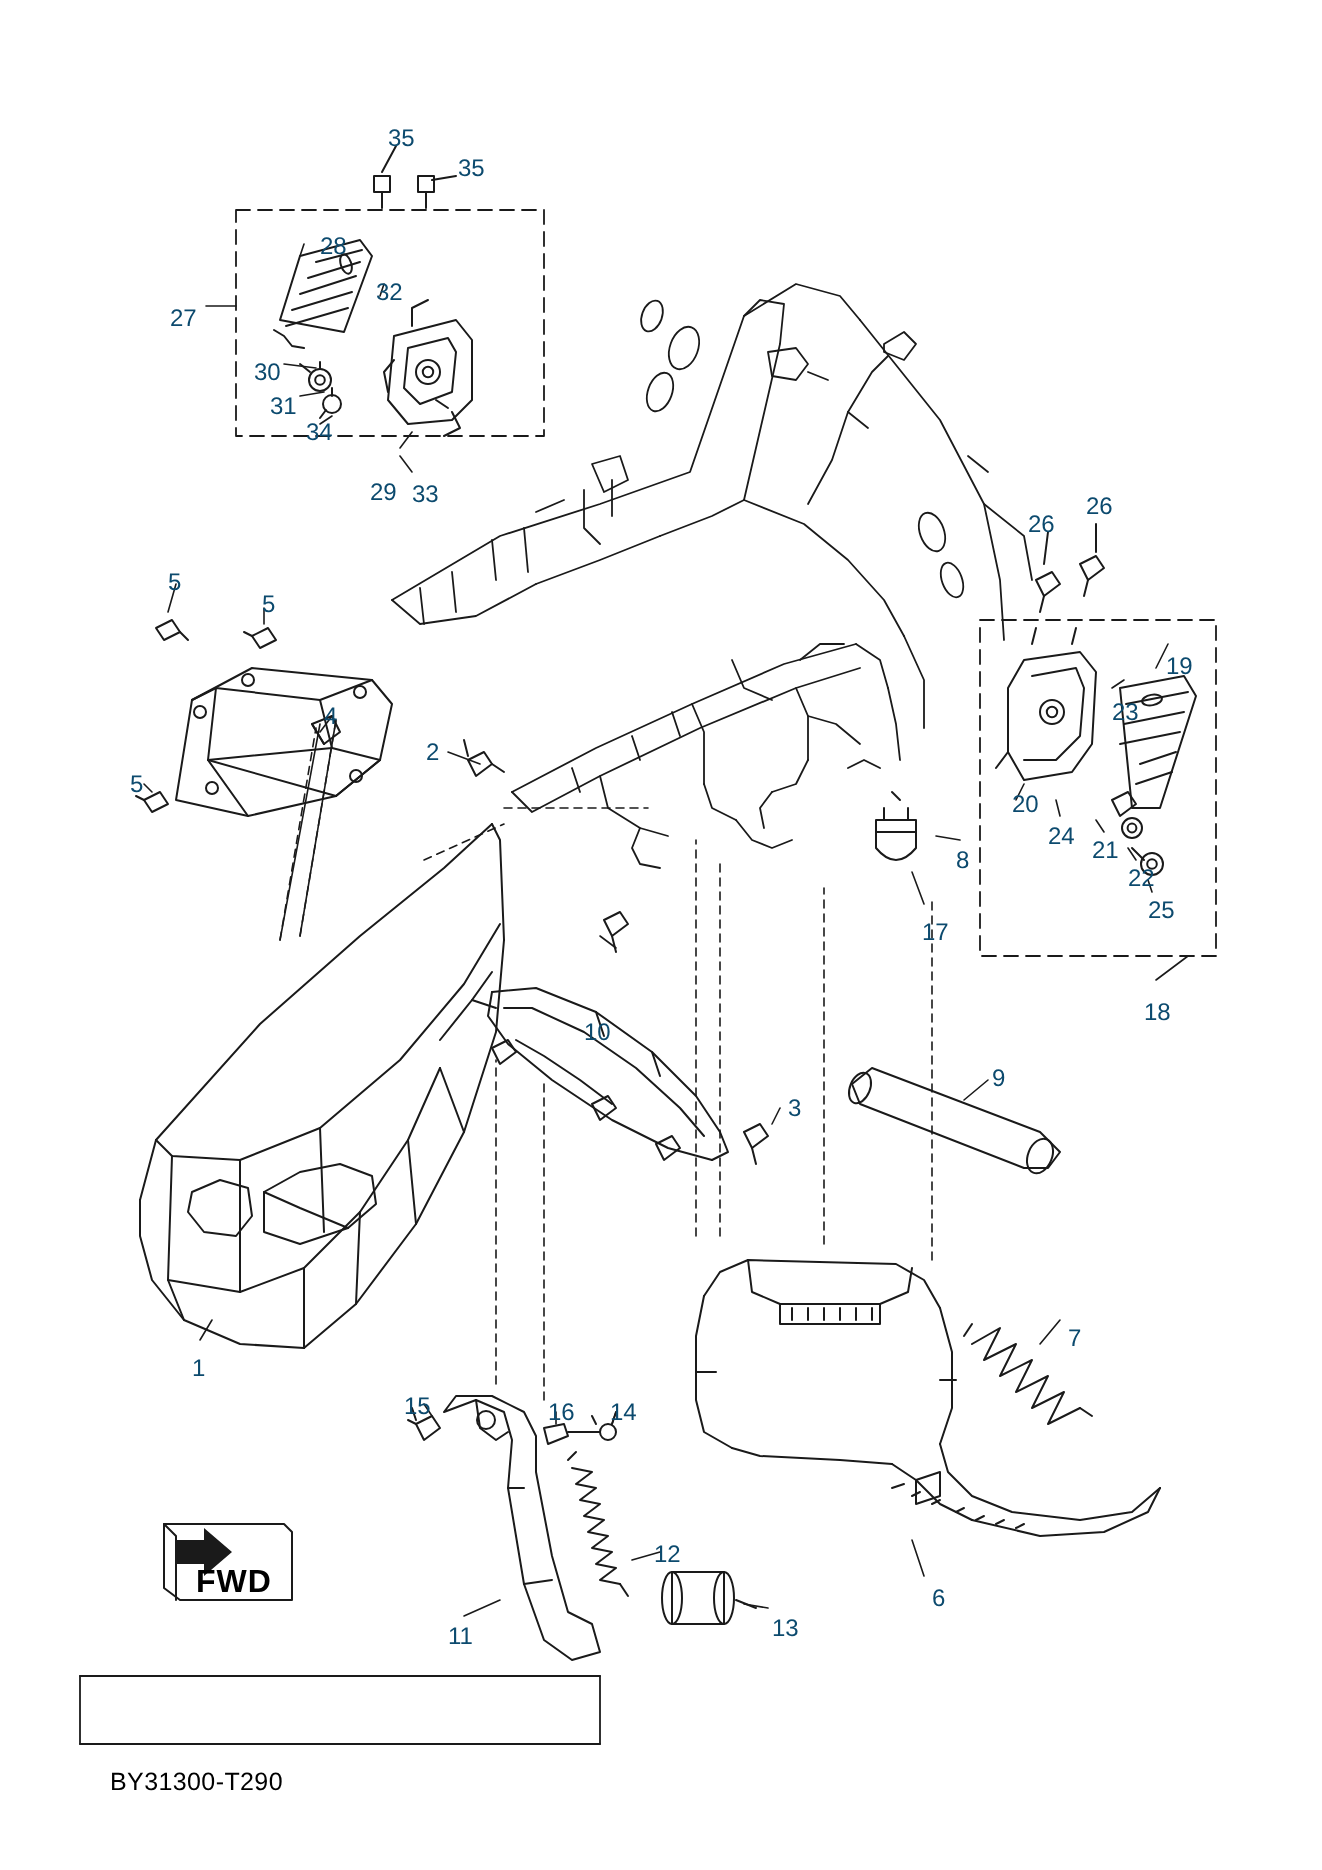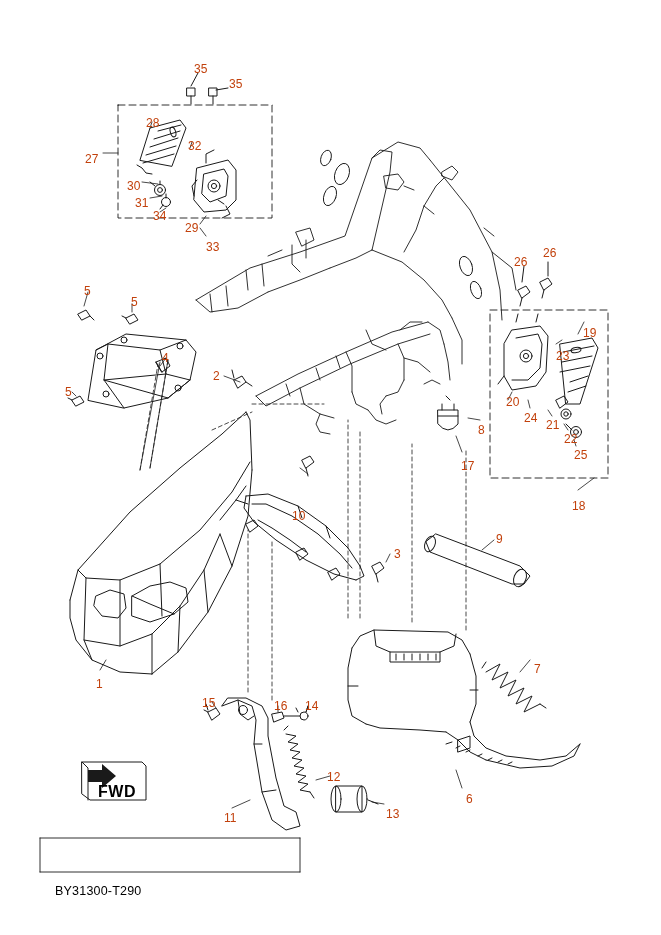--- a/index.html
+++ b/index.html
@@ -21,21 +21,21 @@
     position: absolute;
     left: 0;
     top: 0;
     width: 661px;
     height: 935px;
   }
   .callout {
     position: absolute;
     font-family: "Liberation Sans", sans-serif;
     font-size: 12px;
-    color: #c2410c;
+    color: #0c4a6e;
     line-height: 1;
     white-space: nowrap;
   }
   .footer-code {
     position: absolute;
     left: 55px;
     top: 848px;
     font-family: "Liberation Sans", sans-serif;
     font-size: 12.5px;
     letter-spacing: 0.2px;
@@ -427,27 +427,27 @@
       <path d="M40 872 L300 872" stroke-width="0.9"></path>
       <path d="M300 838 L300 872" stroke-width="0.9"></path>
     </g>
   </svg>
 
   <div class="footer-code">BY31300-T290</div>
   <div class="fwd-label">FWD</div>
 
   <div class="callout" style="left:194px; top:63px;">35</div>
   <div class="callout" style="left:229px; top:78px;">35</div>
-  <div class="callout" style="left:146px; top:117px;">28</div>
+  <div class="callout" style="left:160px; top:117px;">28</div>
   <div class="callout" style="left:188px; top:140px;">32</div>
   <div class="callout" style="left:85px;  top:153px;">27</div>
   <div class="callout" style="left:127px; top:180px;">30</div>
   <div class="callout" style="left:135px; top:197px;">31</div>
   <div class="callout" style="left:153px; top:210px;">34</div>
-  <div class="callout" style="left:185px; top:222px;">29</div>
+  <div class="callout" style="left:185px; top:240px;">29</div>
   <div class="callout" style="left:206px; top:241px;">33</div>
   <div class="callout" style="left:543px; top:247px;">26</div>
   <div class="callout" style="left:514px; top:256px;">26</div>
   <div class="callout" style="left:84px;  top:285px;">5</div>
   <div class="callout" style="left:131px; top:296px;">5</div>
   <div class="callout" style="left:583px; top:327px;">19</div>
   <div class="callout" style="left:556px; top:350px;">23</div>
   <div class="callout" style="left:162px; top:352px;">4</div>
   <div class="callout" style="left:65px;  top:386px;">5</div>
   <div class="callout" style="left:213px; top:370px;">2</div>

